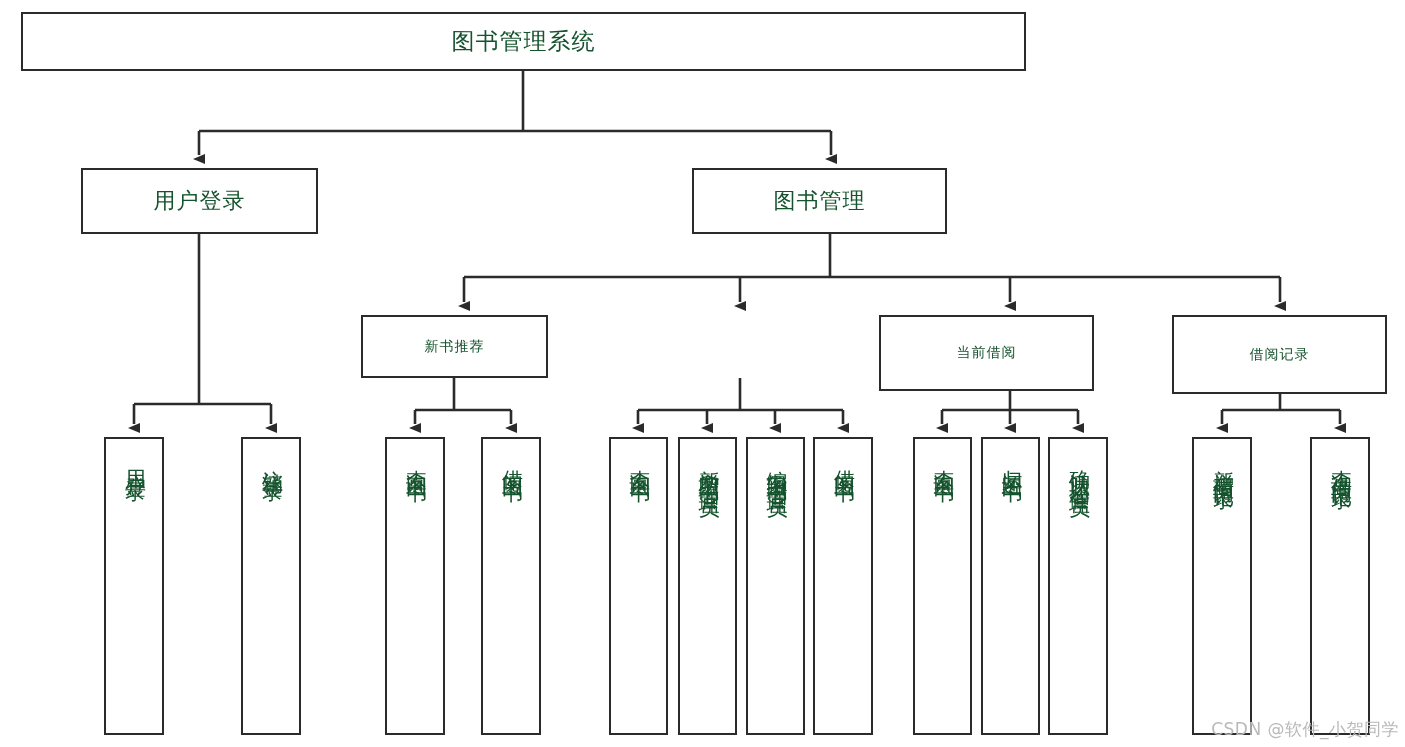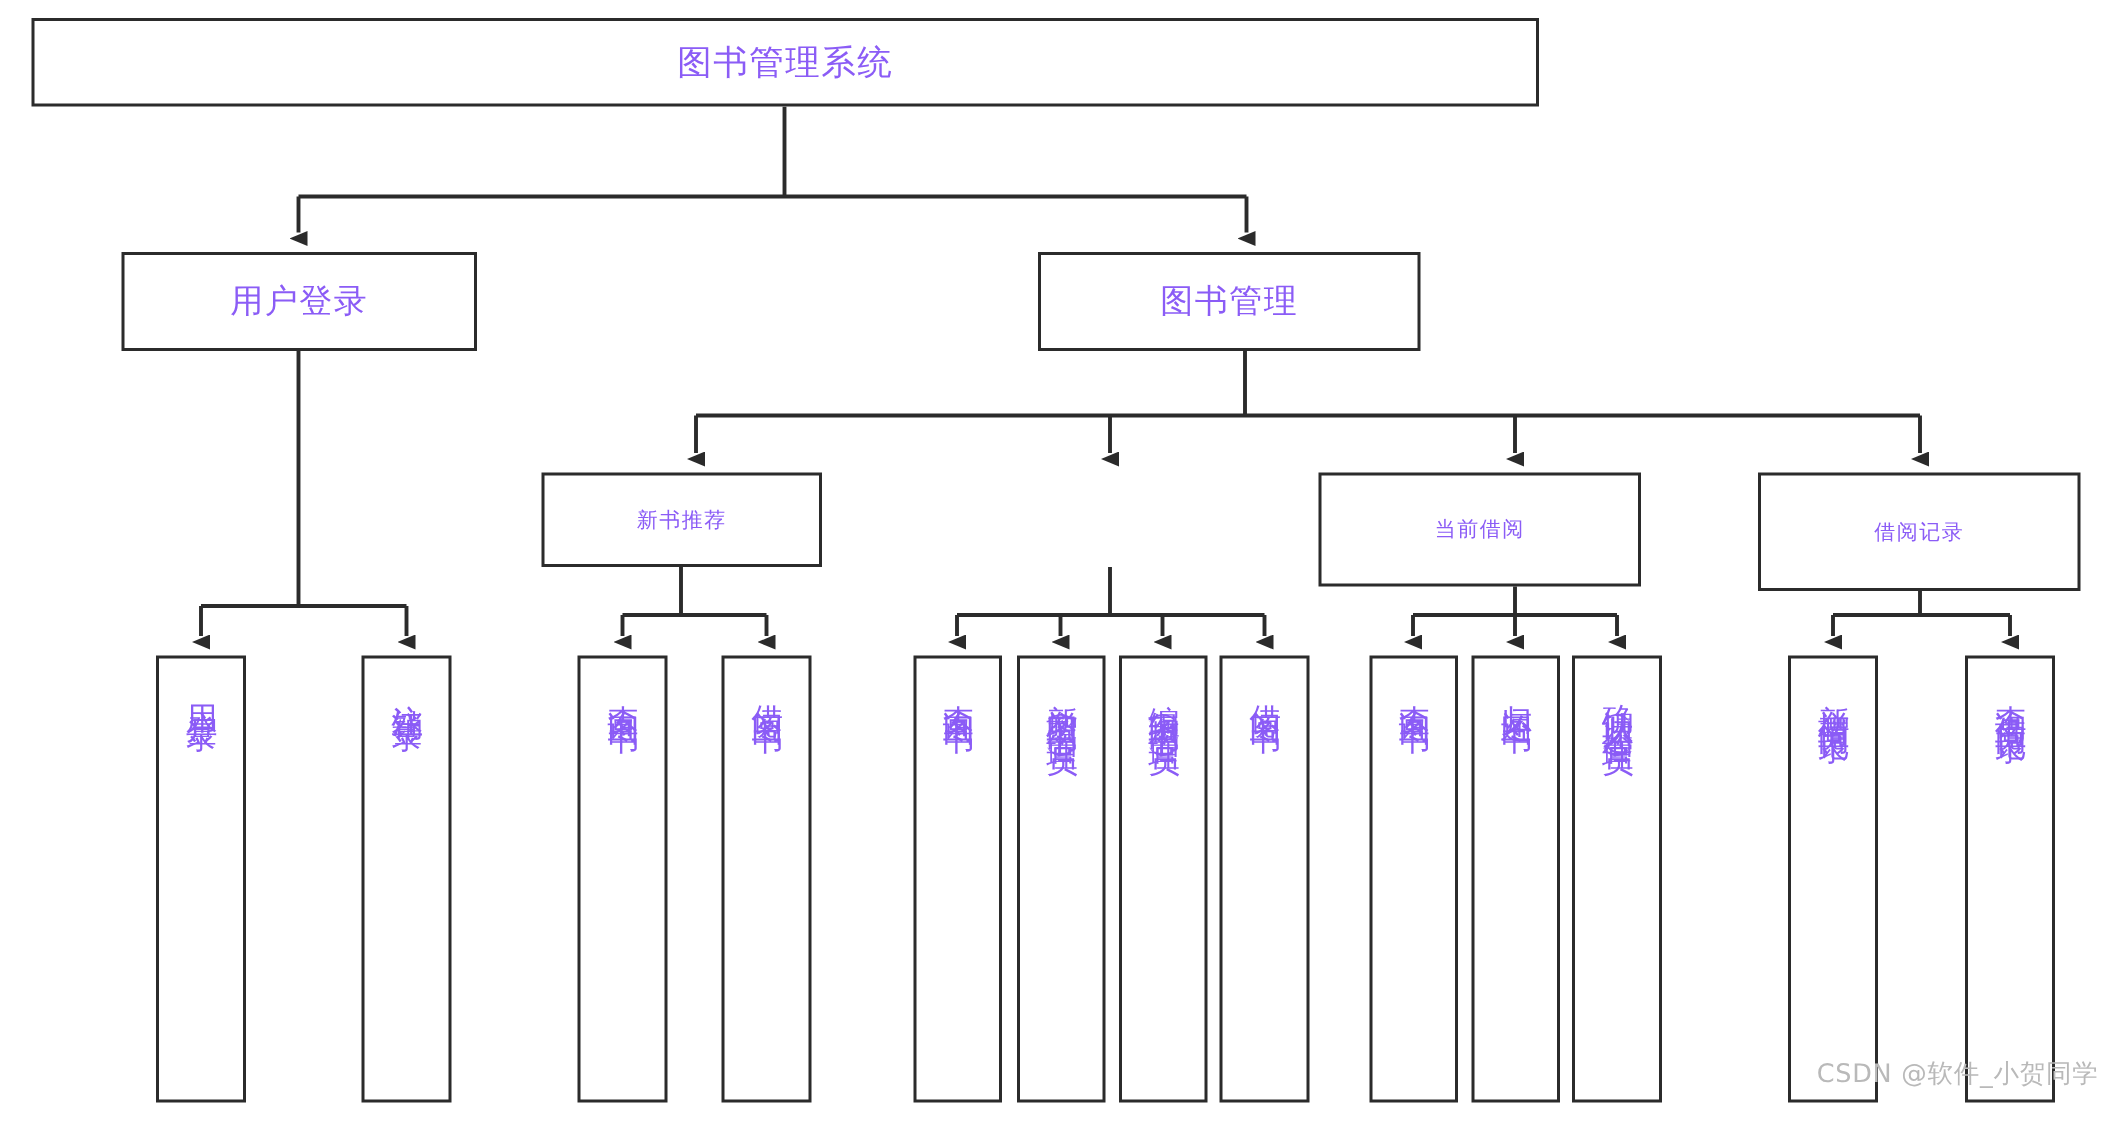--- a/index.html
+++ b/index.html
@@ -27,22 +27,23 @@
     pointer-events: none;
   }
   .node {
     position: absolute;
     box-sizing: border-box;
     border: 2px solid #2b2b2b;
     background: #ffffff;
     display: flex;
     align-items: center;
     justify-content: center;
-    color: #8b5cf6;
+    color: #14532d;
     z-index: 2;
+    font-family: Liberation Mono, monospace;
   }
   .node.root {
     font-size: 23px;
   }
   .node.lvl1 {
     font-size: 22px;
   }
   .node.lvl2 {
     font-size: 14px;
   }
@@ -60,21 +61,21 @@
     white-space: nowrap;
     display: block;
   }
   .htext {
     white-space: nowrap;
     letter-spacing: 1px;
   }
   #watermark {
     position: absolute;
     right: 6px;
-    bottom: 20px;
+    bottom: 6px;
     font-size: 17px;
     color: #b9b9b9;
     letter-spacing: 0.5px;
     white-space: nowrap;
     z-index: 3;
   }
 </style>
 </head>
 <body>
 

